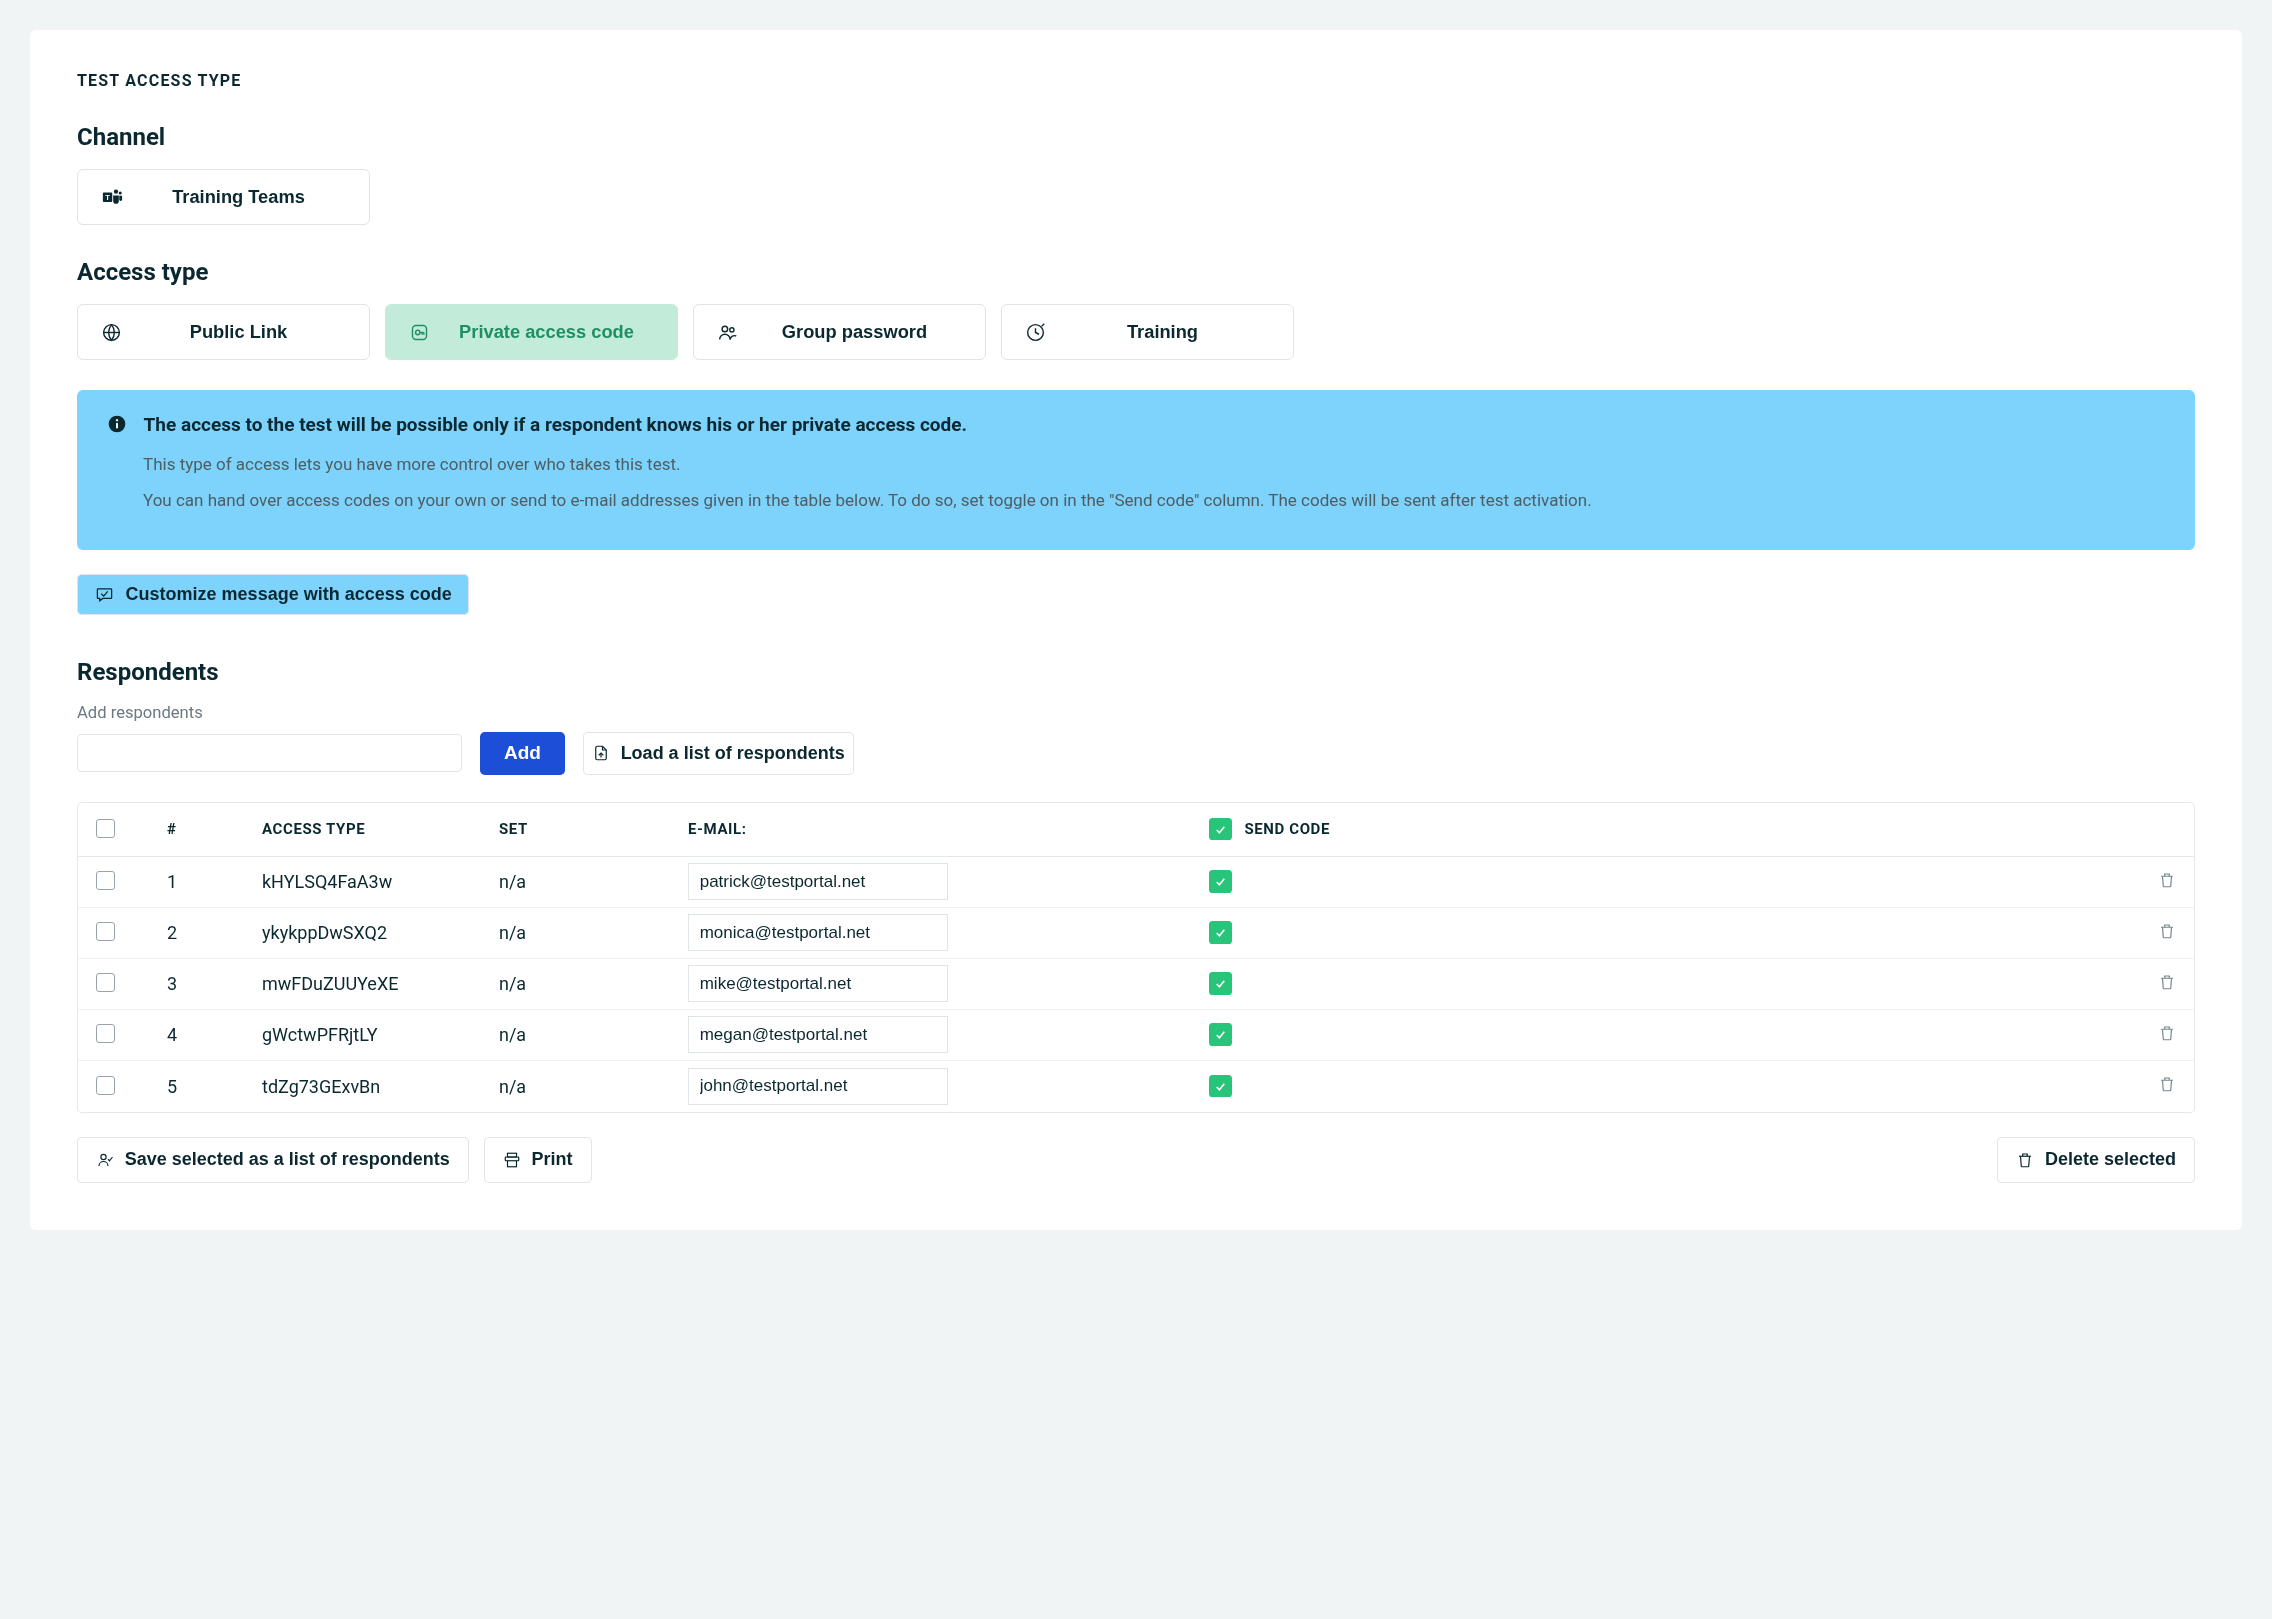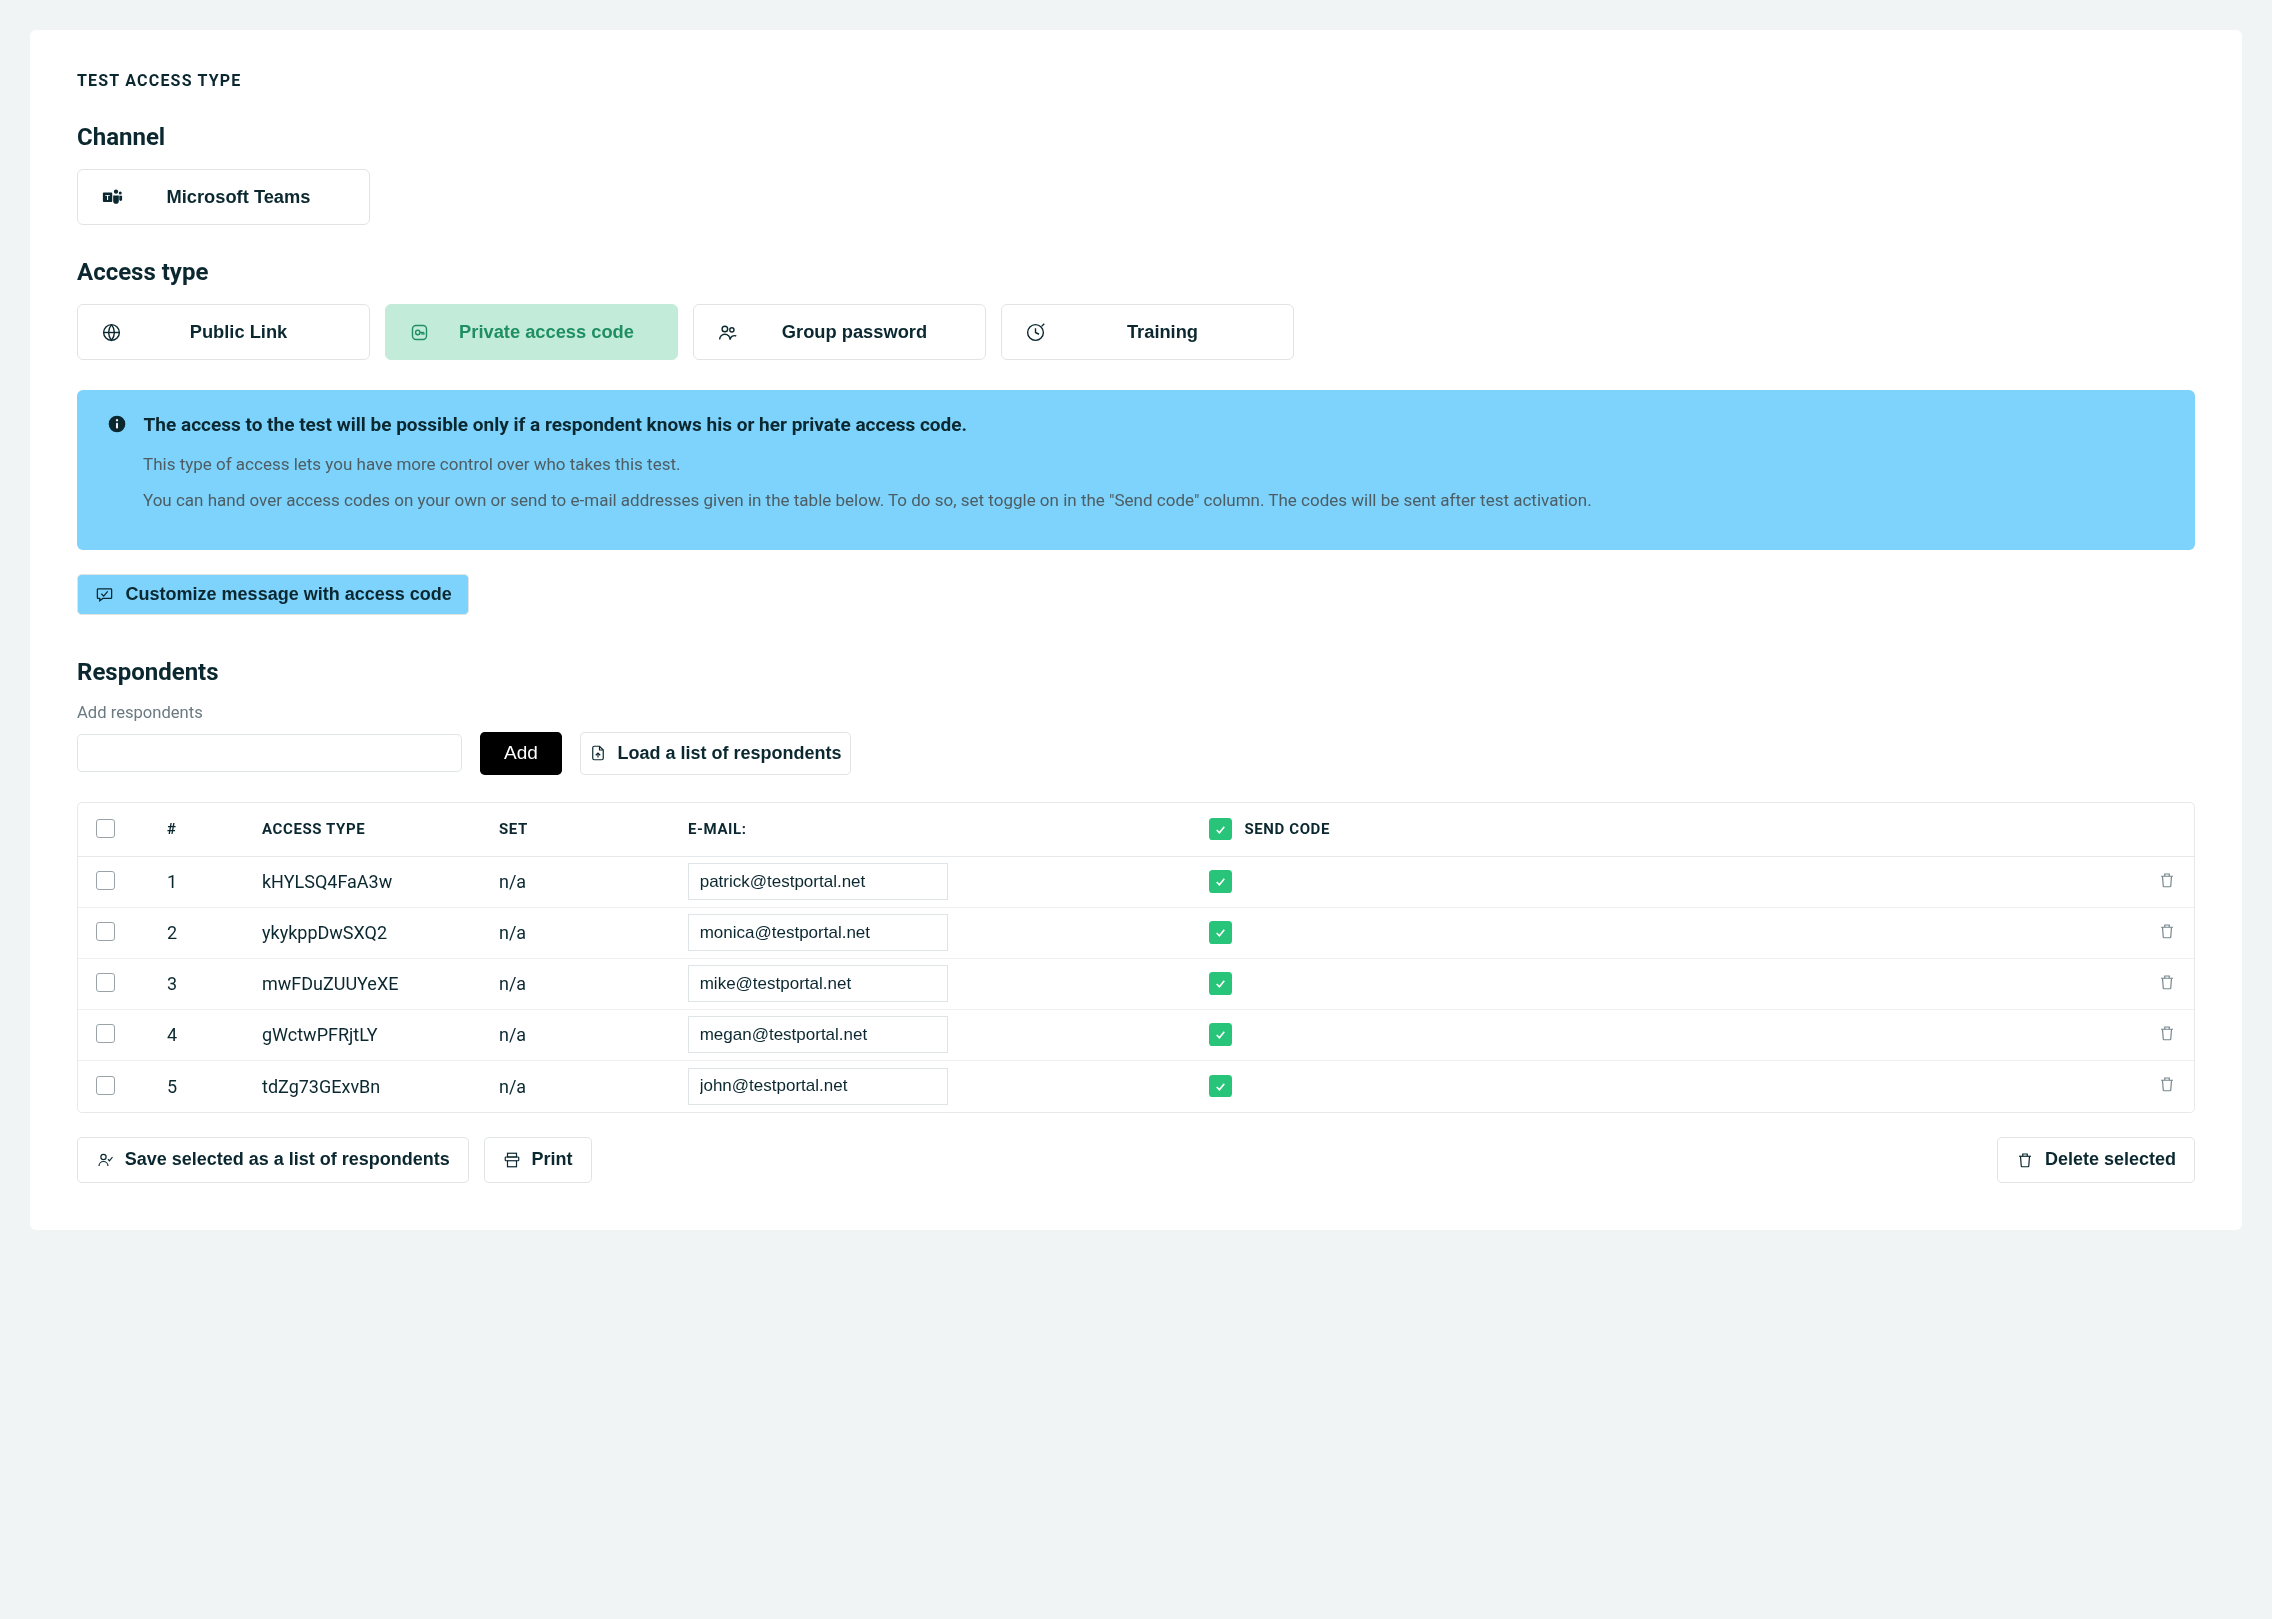--- a/index.html
+++ b/index.html
@@ -122,28 +122,28 @@
   }
   .add-input {
     width: 385px;
     height: 38px;
     border: 0.6px solid #dfe4e6;
     border-radius: 4.7px;
     font-size: 18px;
     padding: 0 10.7px;
   }
   .add-btn {
-    background: #000000;
+    background: #1d4ed8;
     color: #fff;
     border: none;
     border-radius: 4.7px;
     height: 43px;
     padding: 0 24px;
     font-size: 19px;
-    font-weight: 400;
+    font-weight: 700;
     cursor: pointer;
   }
   .load-btn {
     display: inline-flex;
     align-items: center;
     gap: 10.7px;
     border: 0.6px solid #e0e4e6;
     background: #fff;
     border-radius: 4.7px;
     height: 43px;
@@ -259,21 +259,21 @@
       <span class="icon-wrap">
         <svg width="22.5" height="22.5" viewBox="0 0 24 24" fill="#0b2830" style="font-size:31px">
             <rect x="2" y="7" width="10" height="10" rx="1"></rect>
             <text x="7" y="15" font-size="8" fill="#fff" text-anchor="middle" font-weight="bold">T</text>
             <circle cx="16" cy="6" r="2.3"></circle>
             <circle cx="20.5" cy="7.5" r="1.6"></circle>
             <path d="M13 10 h6 v6 a3 3 0 0 1 -6 0 z"></path>
             <path d="M19.5 10.5 h3 v4 a1.5 1.5 0 0 1 -3 0 z"></path>
           </svg>
       </span>
-      <span class="label-wrap">Microsoft Teams</span>
+      <span class="label-wrap">Training Teams</span>
     </button>
   </div>
 
   <div class="section-title">Access type</div>
 
   <div class="option-row access-row">
     <button class="option-btn">
       <span class="icon-wrap">
         <svg width="21" height="21" viewBox="0 0 24 24" fill="none" stroke="#0b2830" stroke-width="1.6">
             <circle cx="12" cy="12" r="9"></circle>

